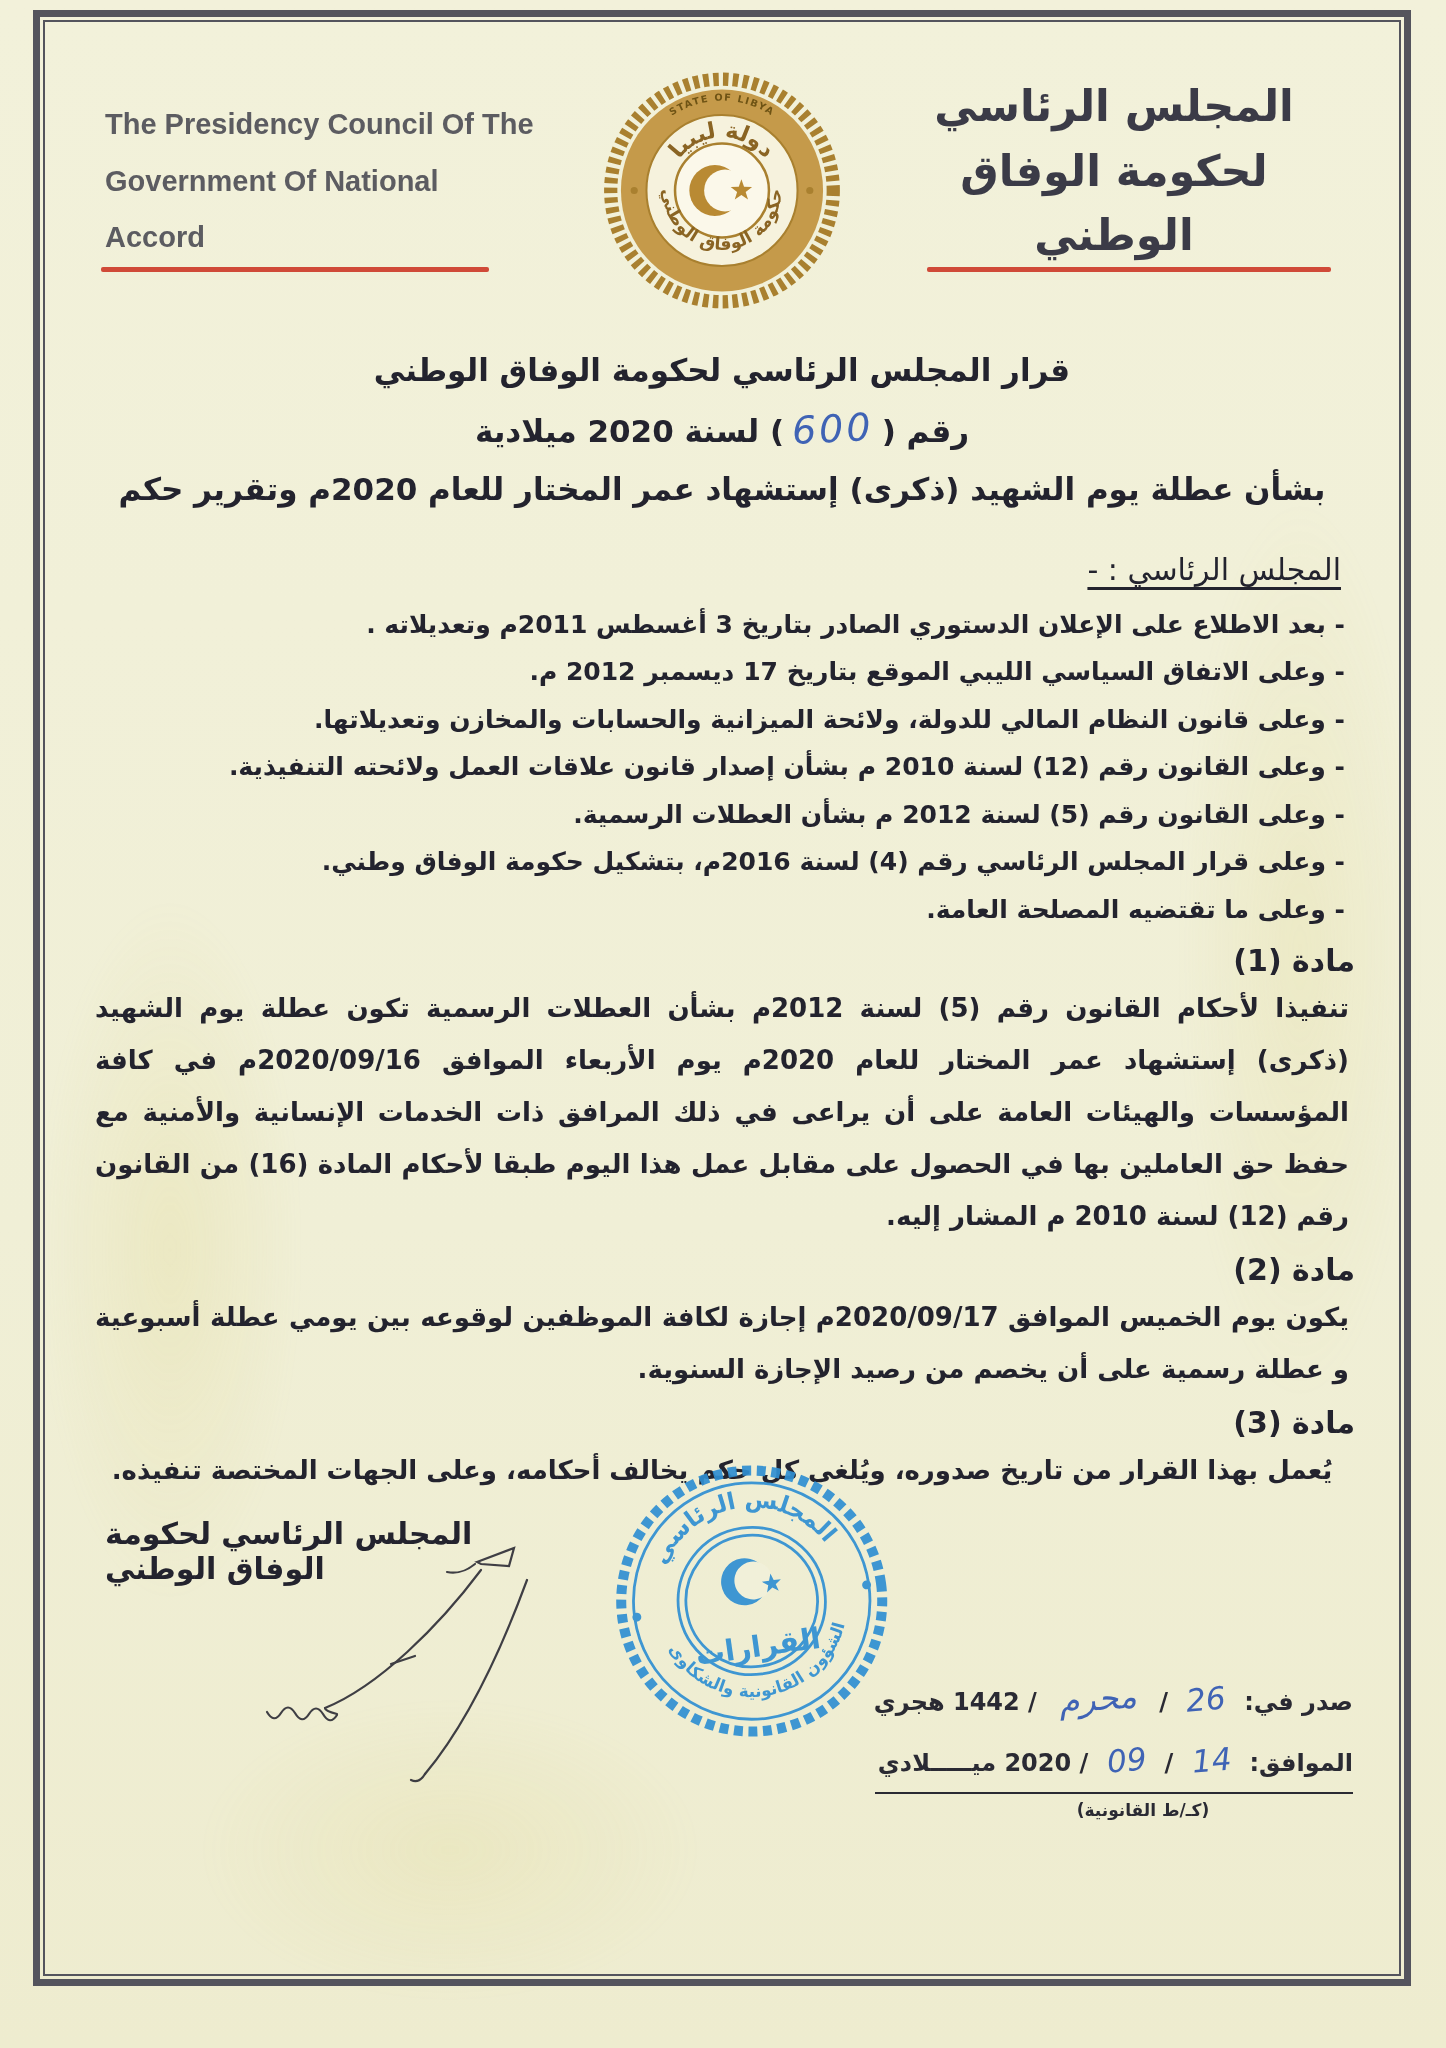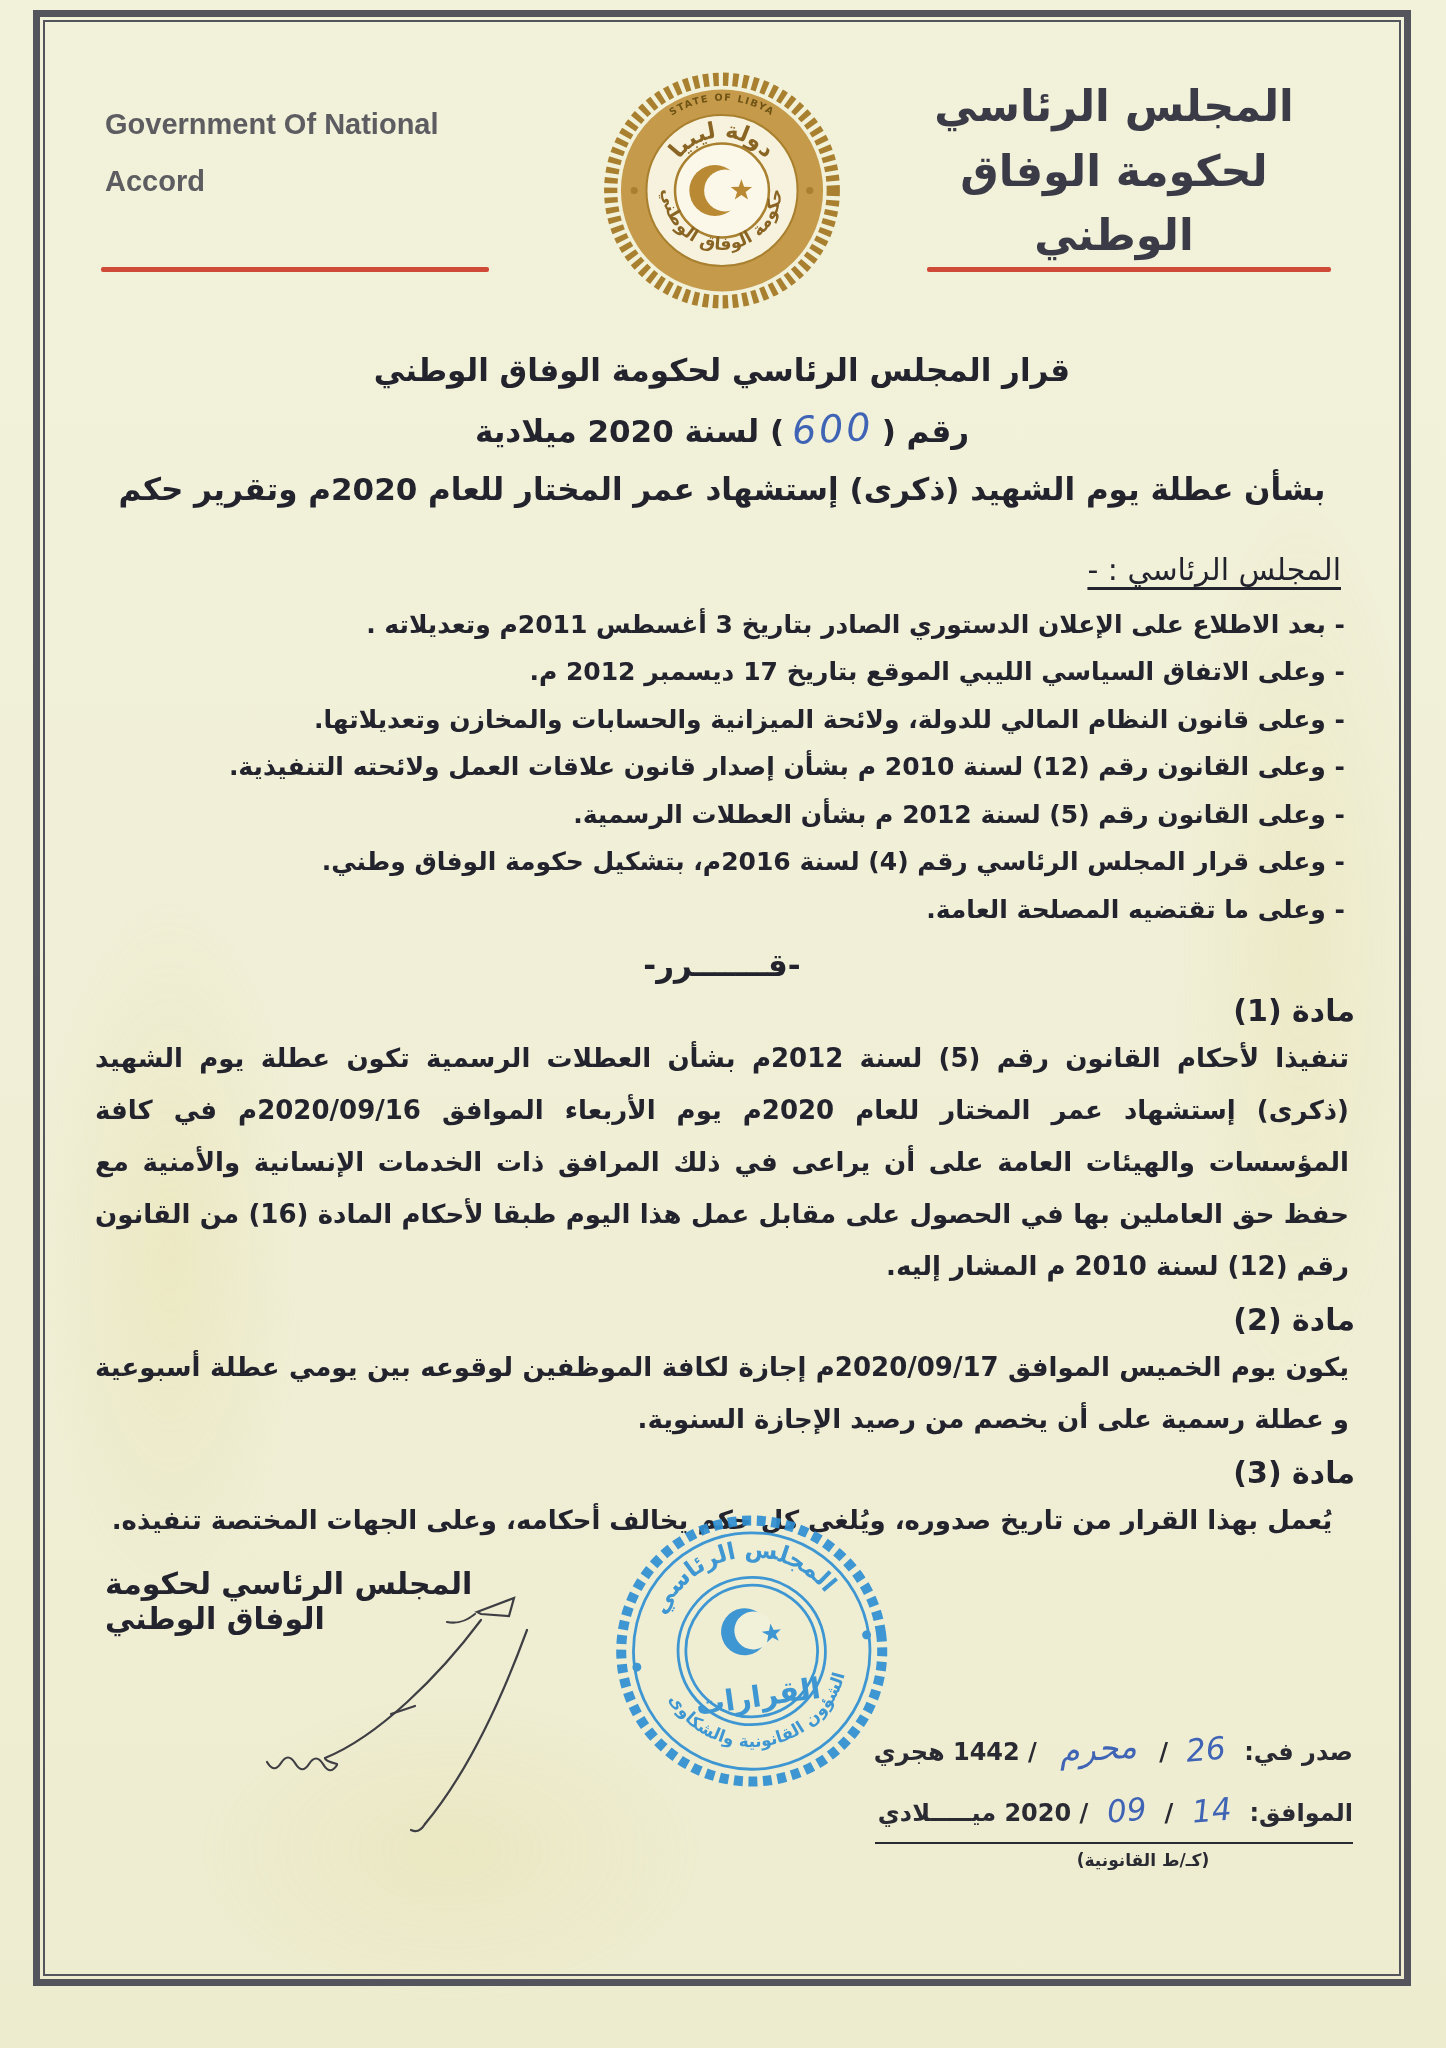--- a/index.html
+++ b/index.html
@@ -62,20 +62,21 @@
 <div class="ghost g1"></div>
 <div class="ghost g2"></div>
 <div class="ghost g3"></div>
 
 <div class="frame">
   <div class="frame-inner">
     <div class="content">
 
       <div class="header-row">
         <div class="hdr-en">
+          <div>The Presidency Council Of The</div>
           <div>Government Of National Accord</div>
         </div>
         <div class="redline rl-left"></div>
         <div class="redline rl-right"></div>
 
         <div class="seal-wrap">
           <svg width="245" height="245" viewBox="0 0 240 240">
             <circle cx="120" cy="120" r="109" fill="none" stroke="#a9802f" stroke-width="13" stroke-dasharray="5.5 4.2"></circle>
             <circle cx="120" cy="120" r="99" fill="#c59a4a"></circle>
             <circle cx="120" cy="120" r="74" fill="#f6f2dd" stroke="#a9802f" stroke-width="2"></circle>
@@ -122,21 +123,20 @@
       <div class="preamble">
         <div class="item">- بعد الاطلاع على الإعلان الدستوري الصادر بتاريخ 3 أغسطس 2011م وتعديلاته .</div>
         <div class="item">- وعلى الاتفاق السياسي الليبي الموقع بتاريخ 17 ديسمبر 2012 م.</div>
         <div class="item">- وعلى قانون النظام المالي للدولة، ولائحة الميزانية والحسابات والمخازن وتعديلاتها.</div>
         <div class="item">- وعلى القانون رقم (12) لسنة 2010 م بشأن إصدار قانون علاقات العمل ولائحته التنفيذية.</div>
         <div class="item">- وعلى القانون رقم (5) لسنة 2012 م بشأن العطلات الرسمية.</div>
         <div class="item">- وعلى قرار المجلس الرئاسي رقم (4) لسنة 2016م، بتشكيل حكومة الوفاق وطني.</div>
         <div class="item">- وعلى ما تقتضيه المصلحة العامة.</div>
       </div>
 
-      <div class="decree-word">-قـــــــرر-</div>
 
       <div class="article-heading">مادة (1)</div>
       <div class="article-body">تنفيذا لأحكام القانون رقم (5) لسنة 2012م بشأن العطلات الرسمية تكون عطلة يوم الشهيد (ذكرى) إستشهاد عمر المختار للعام 2020م يوم الأربعاء الموافق 2020/09/16م في كافة المؤسسات والهيئات العامة على أن يراعى في ذلك المرافق ذات الخدمات الإنسانية والأمنية مع حفظ حق العاملين بها في الحصول على مقابل عمل هذا اليوم طبقا لأحكام المادة (16) من القانون رقم (12) لسنة 2010 م المشار إليه.</div>
 
       <div class="article-heading">مادة (2)</div>
       <div class="article-body">يكون يوم الخميس الموافق 2020/09/17م إجازة لكافة الموظفين لوقوعه بين يومي عطلة أسبوعية و عطلة رسمية على أن يخصم من رصيد الإجازة السنوية.</div>
 
       <div class="article-heading">مادة (3)</div>
       <div class="article-body article-center">يُعمل بهذا القرار من تاريخ صدوره، ويُلغى كل حكم يخالف أحكامه، وعلى الجهات المختصة تنفيذه.</div>
 

